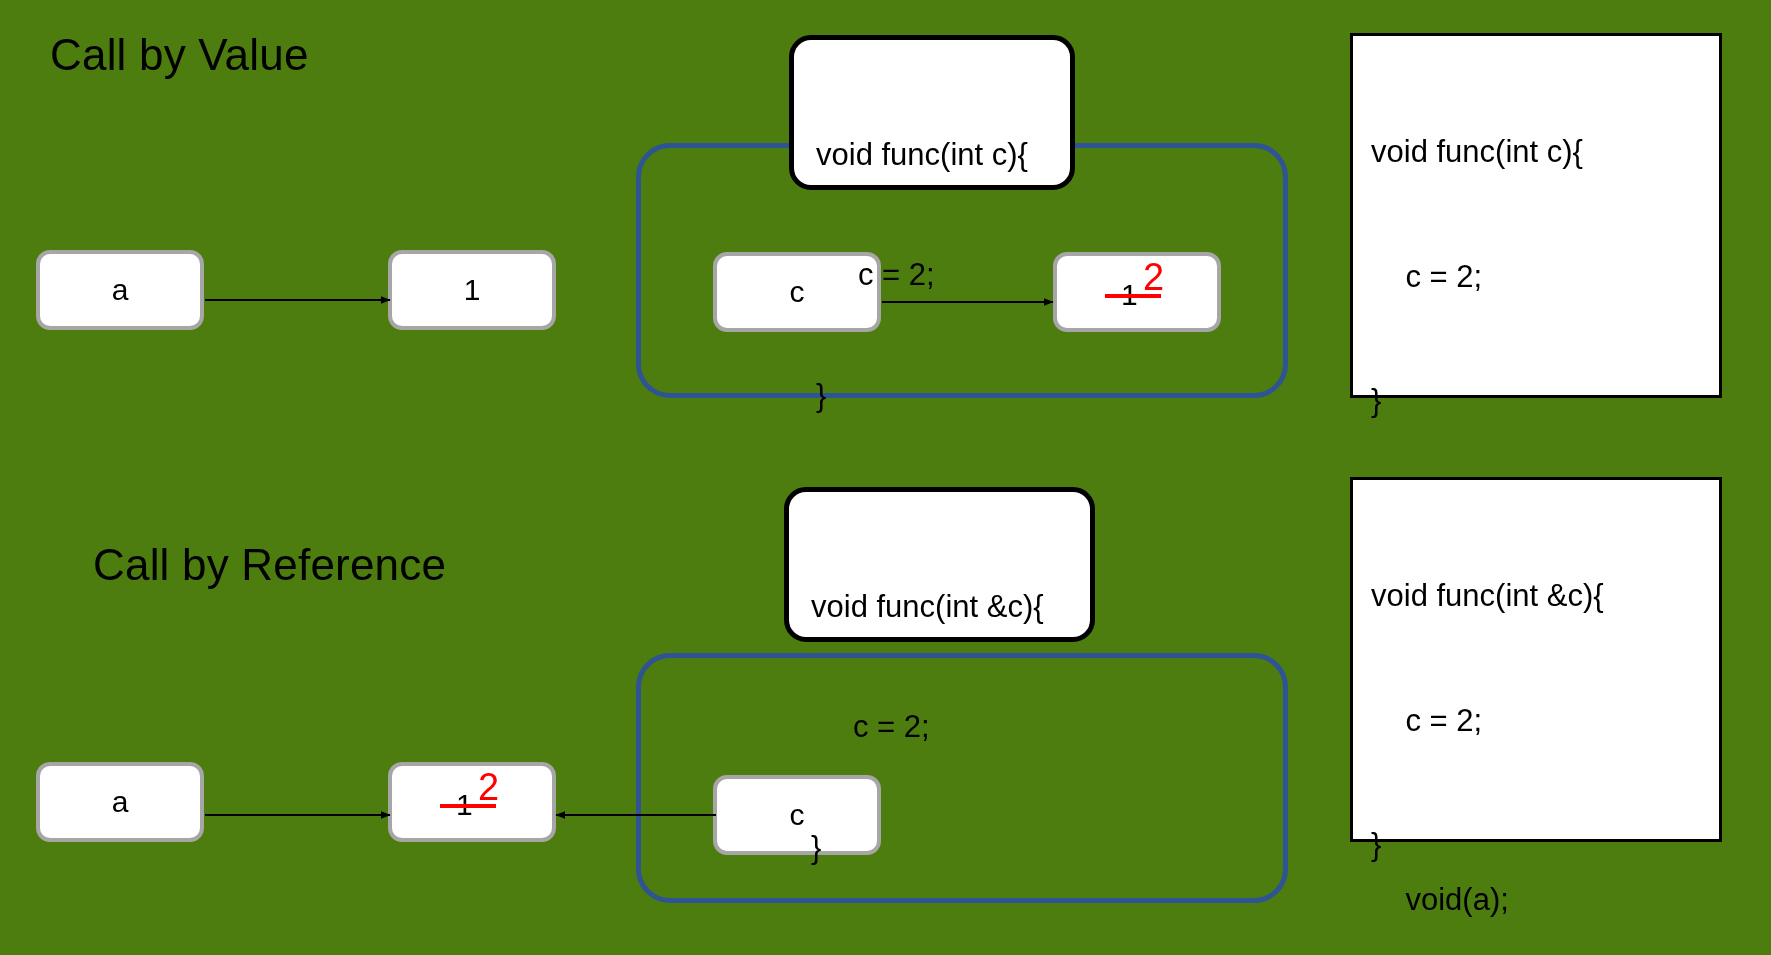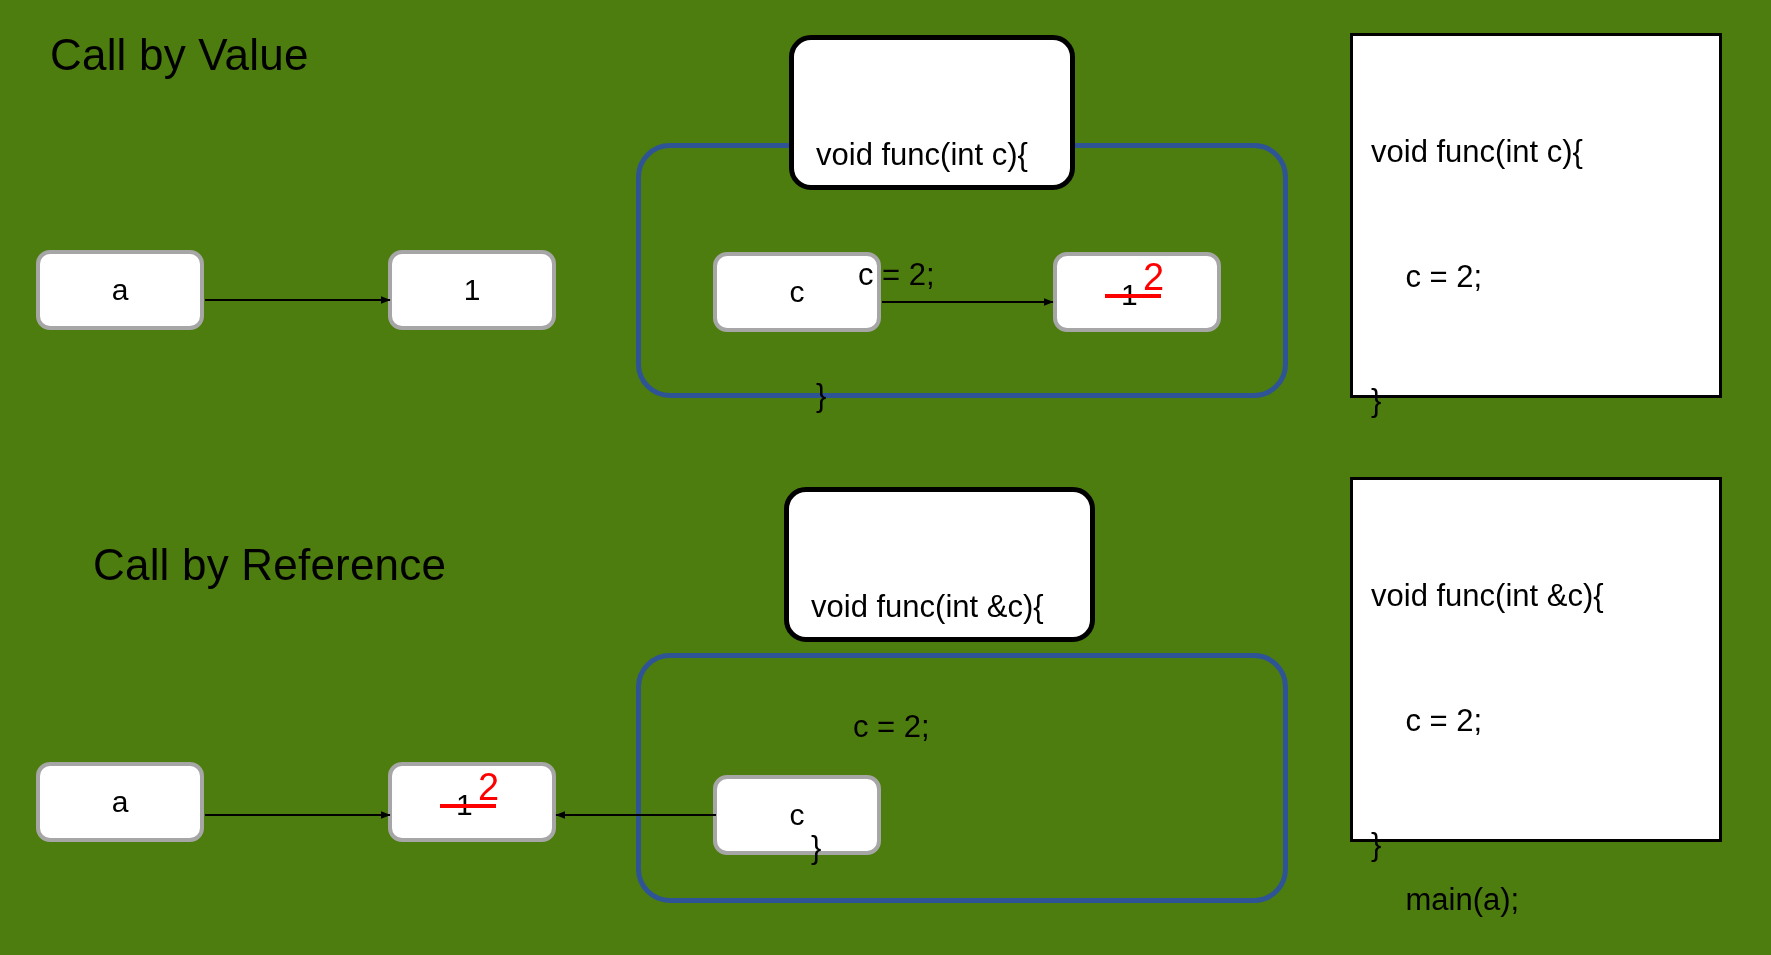--- a/index.html
+++ b/index.html
@@ -181,21 +181,21 @@
     <span class="ln">}</span>
   </div>
 
   <div class="code-panel" style="left:1350px; top:33px; width:372px; height:365px;">
     <span class="ln">void func(int c){</span>
     <span class="ln">    c = 2;</span>
     <span class="ln">}</span>
     <span class="ln"></span>
     <span class="ln">void main(){</span>
     <span class="ln">    int a = 1;</span>
-    <span class="ln">    main(a);</span>
+    <span class="ln">    void(a);</span>
     
   </div>
 
   <div class="section-title" style="left:50px; top:540px;margin-left:43px;">Call by Reference</div>
 
   <div class="scope-box" style="left:636px; top:653px; width:652px; height:250px;"></div>
 
   <div class="var-box" style="left:36px; top:762px; width:168px; height:80px;">
     <span>a</span>
   </div>

